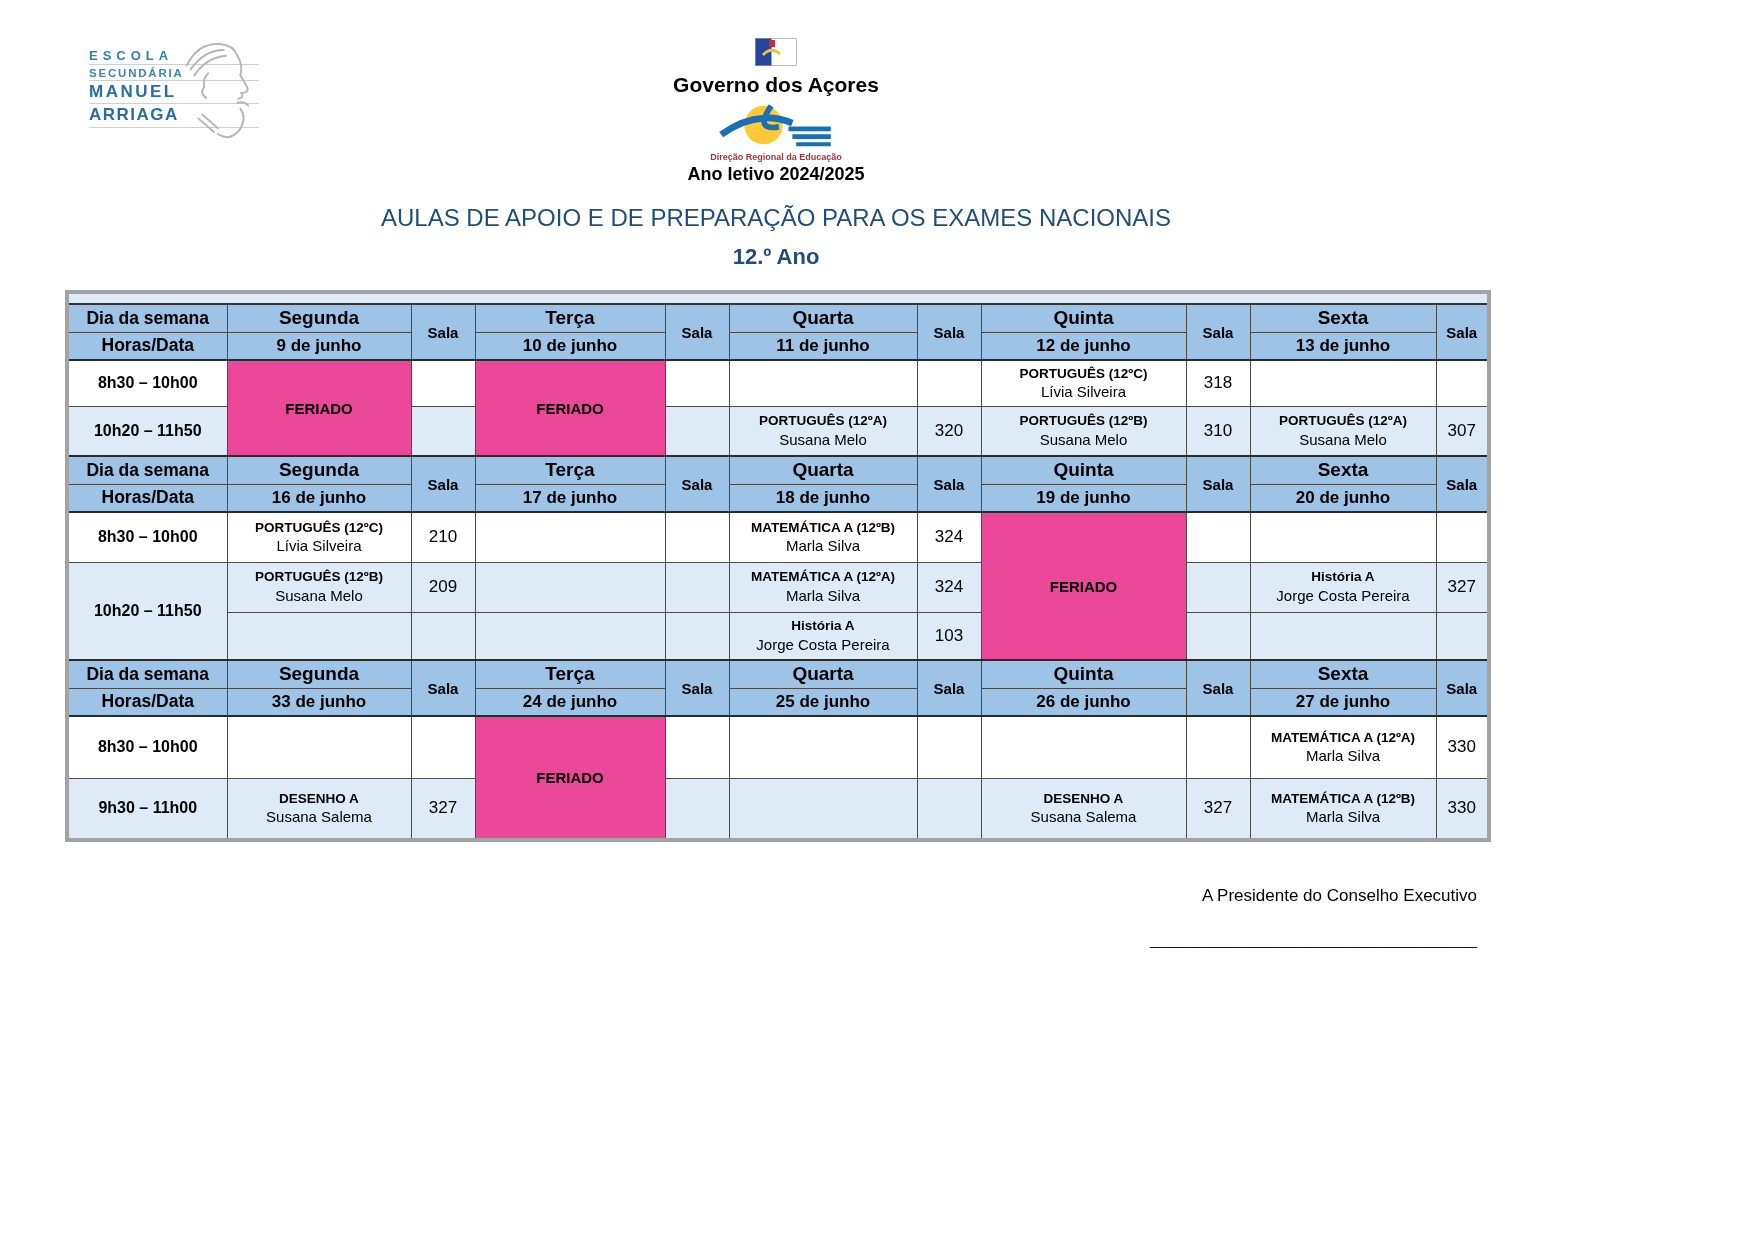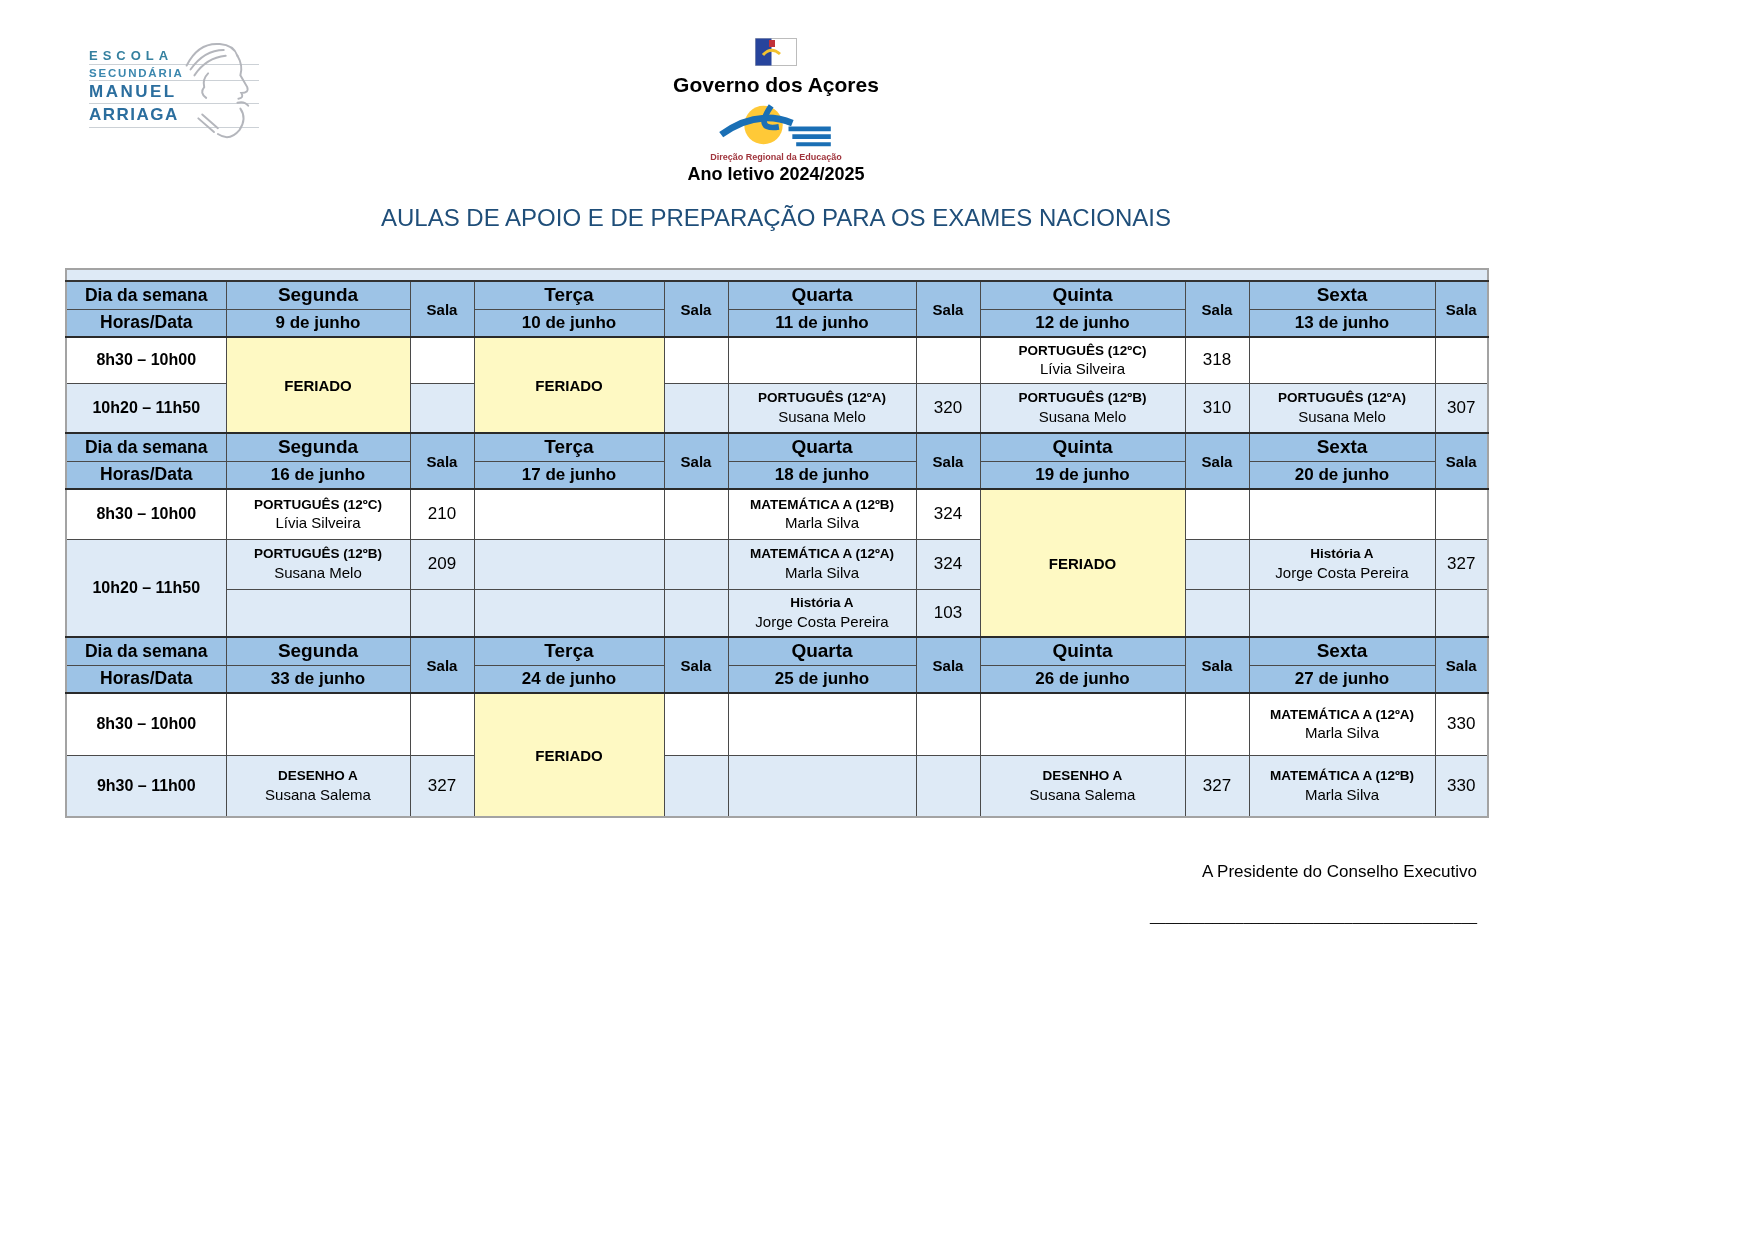--- a/index.html
+++ b/index.html
@@ -35,35 +35,35 @@
   .jne-letters .r { color:#B5182B; }
   .jne-letters .g { color:#B2BC35; }
   .jne-c1 { color:#B5182B; font-size:17px; font-weight:bold; margin-top:-6px; }
   .jne-c2 { color:#B5182B; font-size:13px; letter-spacing:5px; margin-top:1px; }
 
   
   .title    { text-align:center; color:#1F4E79; font-weight:normal; font-size:24px; margin-top:8px; }
   .subtitle { text-align:center; color:#1F4E79; font-weight:bold; font-size:22px; margin-top:12px; }
 
   
-  table.sched { border-collapse:collapse; table-layout:fixed; width:1422px; margin-top:36px;
-                border:2px solid #a3a3a3;padding-left:48px; }
+  table.sched { border-collapse:collapse; table-layout:fixed; width:1422px; margin-top:20px;
+                border:4px solid #a3a3a3;padding-left:48px; }
   .sched td { border:1px solid #4a4a4a; text-align:center; vertical-align:middle;
               padding:1px 3px; overflow:hidden; }
   .strip { background:#DEEAF6; border-bottom:2px solid #333 !important; }
   .hd { background:#9DC3E6; }
   tr.hr1 td { border-top:2px solid #2a2a2a; }
   tr.hr2 td { border-bottom:2px solid #2a2a2a; }
   .hd.slh { border-bottom:2px solid #2a2a2a; }
   .hleft { font-size:17.5px; font-weight:bold; }
   .day   { font-size:19px;  font-weight:bold; }
   .date  { font-size:17px;  font-weight:bold; }
   .slh   { font-size:15px;  font-weight:bold; }
   .time  { font-size:16px;  font-weight:bold; }
-  .feriado { font-size:15px; font-weight:bold; background:#fef9c3; }
+  .feriado { font-size:15px; font-weight:bold; background:#ec4899; }
   .cell .s { font-size:13.5px; font-weight:bold; line-height:1.3; }
   .cell .t { font-size:15px; line-height:1.3; }
   .room { font-size:17px; }
   .bgw { background:#fff; }
   .bgb { background:#DEEAF6; }
 
   
   .footer { margin-top:44px; text-align:right; padding-right:10px; font-size:17px; }
   .f-pres { margin-top:22px; }
   .f-line { margin-top:26px; font-size:14px; }
@@ -115,20 +115,21 @@
           <path d="M96 45 H132" stroke="#1A6FB5" stroke-width="4"></path>
         </svg>
       </div>
       <div class="dre-label">Direção Regional da Educação</div>
       <div class="gov-year">Ano letivo 2024/2025</div>
     </div>
 
   </div>
 
   <div class="title">AULAS DE APOIO E DE PREPARAÇÃO PARA OS EXAMES NACIONAIS</div>
+  <div class="subtitle">12.º Ano</div>
 
   <table class="sched">
     <colgroup>
       <col style="width:160px">
         <col style="width:184px">
         <col style="width:64px">
       <col style="width:190px">
         <col style="width:64px">
         <col style="width:188px">
       <col style="width:64px">

